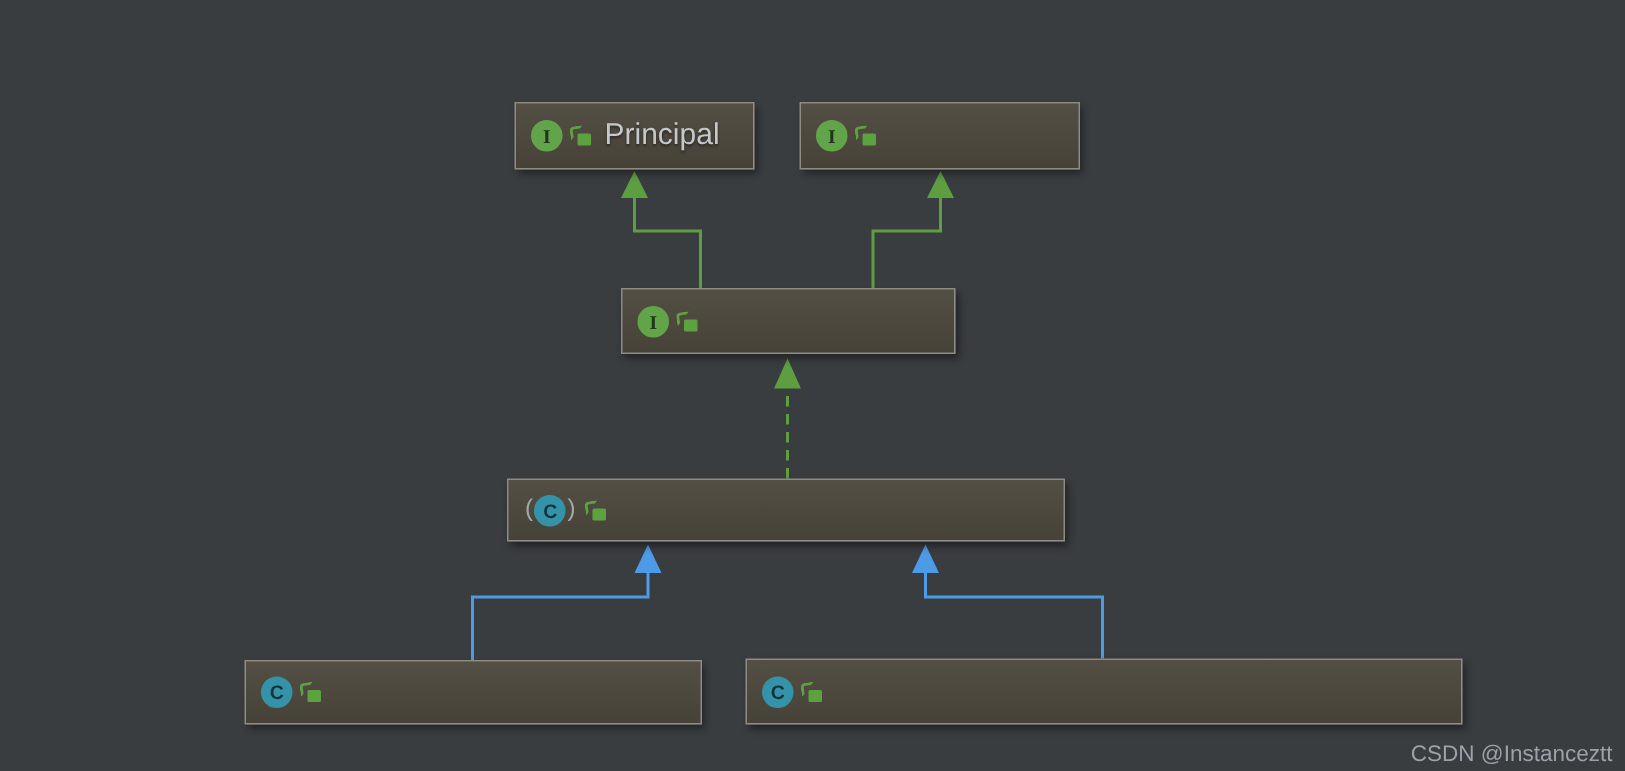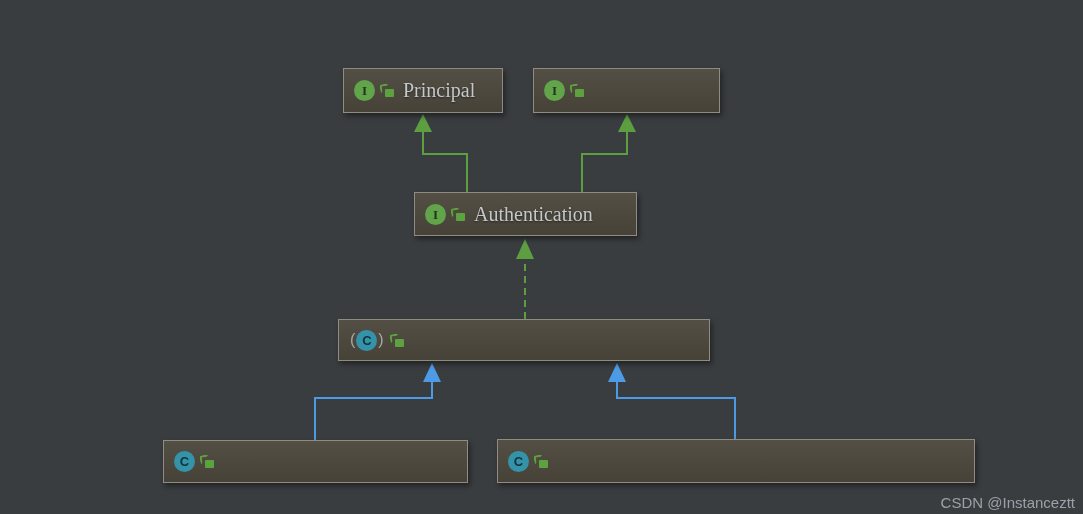--- a/index.html
+++ b/index.html
@@ -96,21 +96,20 @@
     content: "";
     position: absolute;
     right: 0; bottom: 0;
     width: 9px; height: 8px;
     background: #5ca23f;
     border-radius: 1px;
   }
   .label {
     margin-left: 9px;
     text-shadow: 0 1px 2px rgba(0,0,0,0.5);
-    font-family: Liberation Serif, serif;
   }
   .watermark {
     position: absolute;
     right: 8px;
     bottom: 3px;
     color: #9ba1a8;
     font-size: 15px;
   }
 </style>
 </head>
@@ -159,21 +158,20 @@
       <span>I</span>
     </span>
     <span class="lock"></span>
   </div>
 
   <div class="node n-authentication">
     <span class="badge iface">
       <span>I</span>
     </span>
     <span class="lock"></span>
-    <span class="label">Authentication</span>
   </div>
 
   <div class="node n-abstract">
     <span class="abstract-wrap">
       <span class="paren">(</span>
       <span class="badge cls">
         <span>C</span>
       </span>
       <span class="paren">)</span>
     </span>

